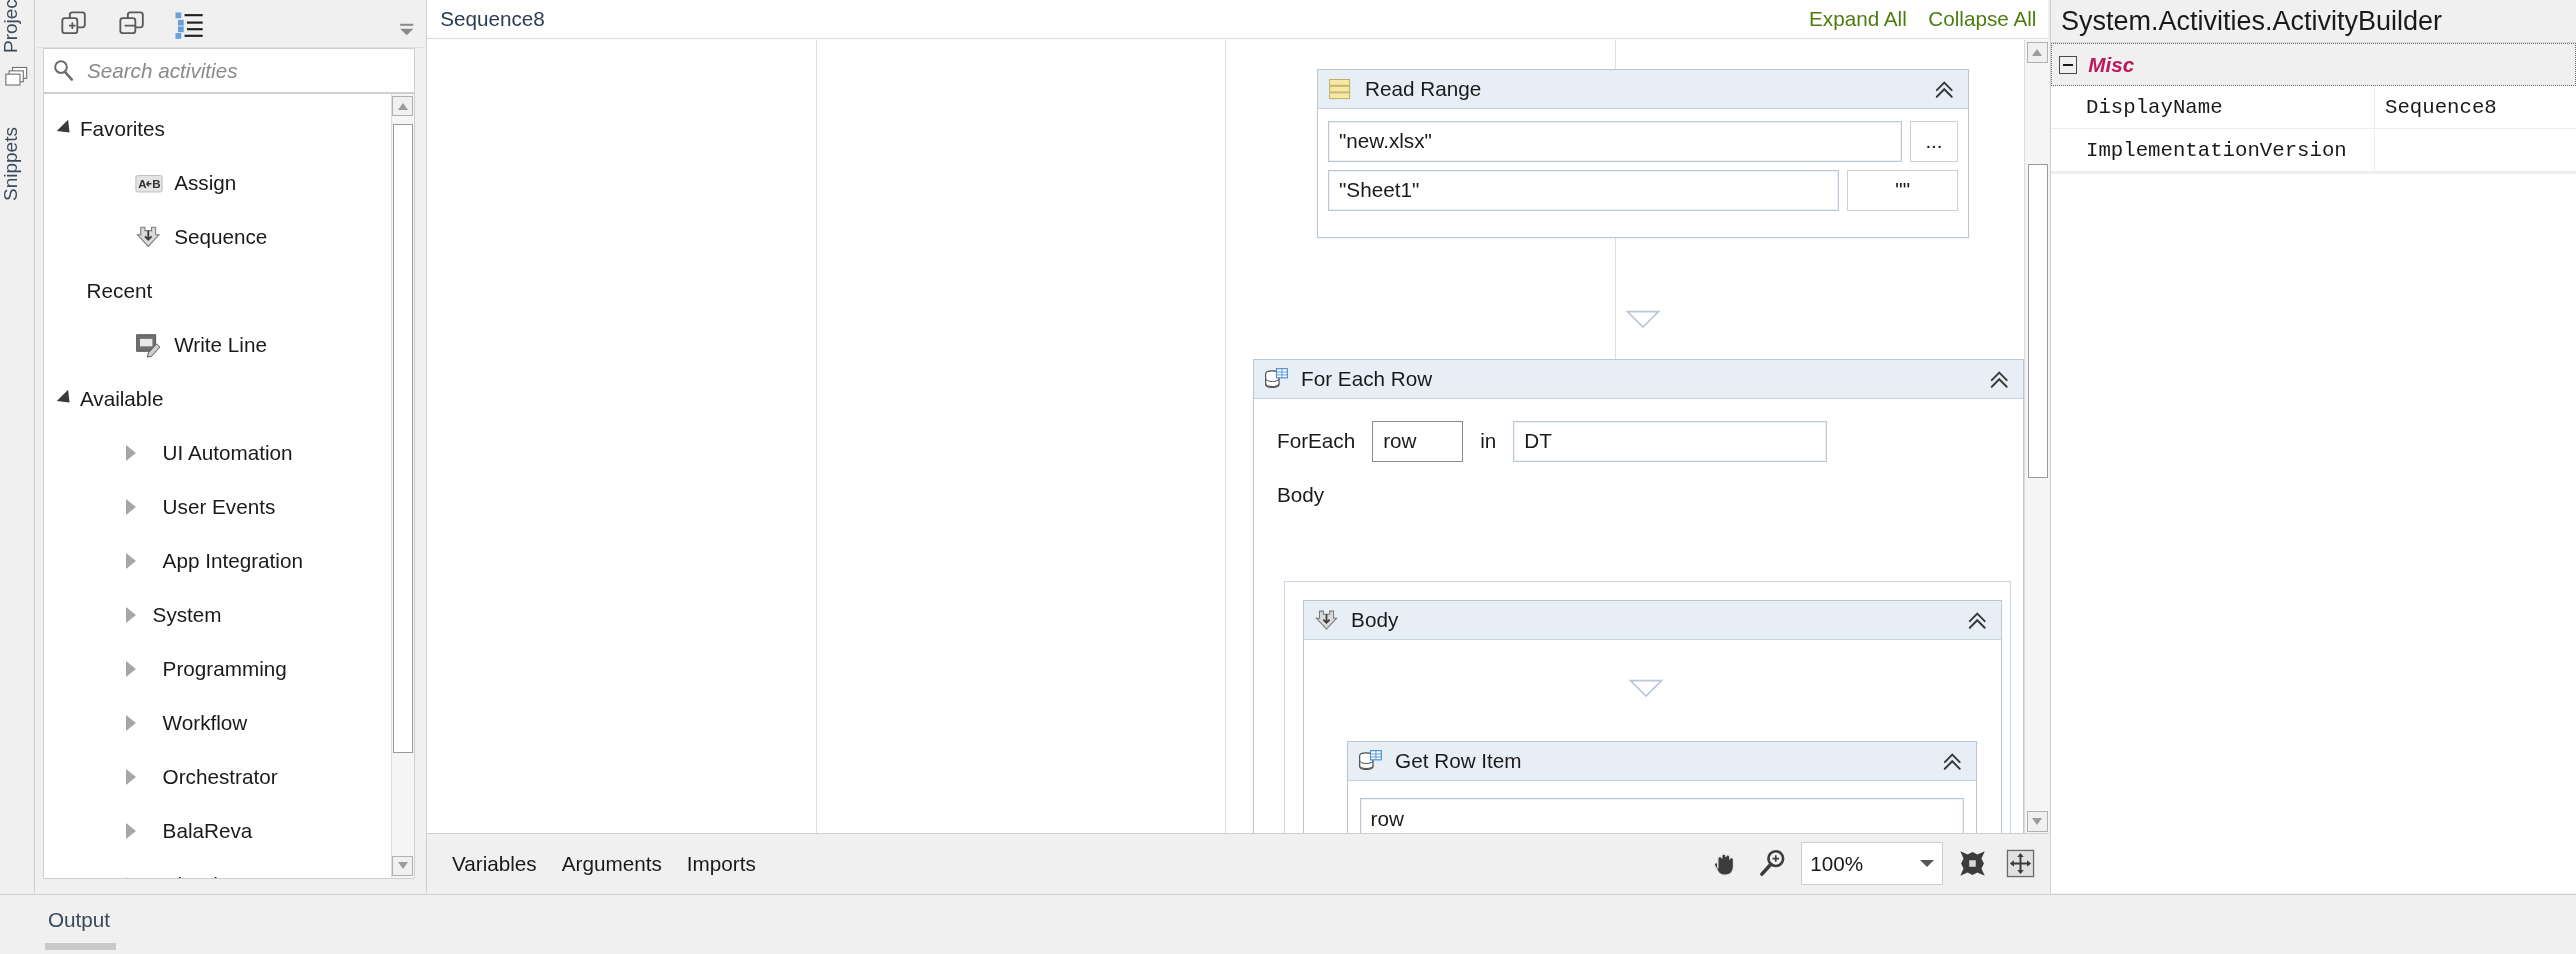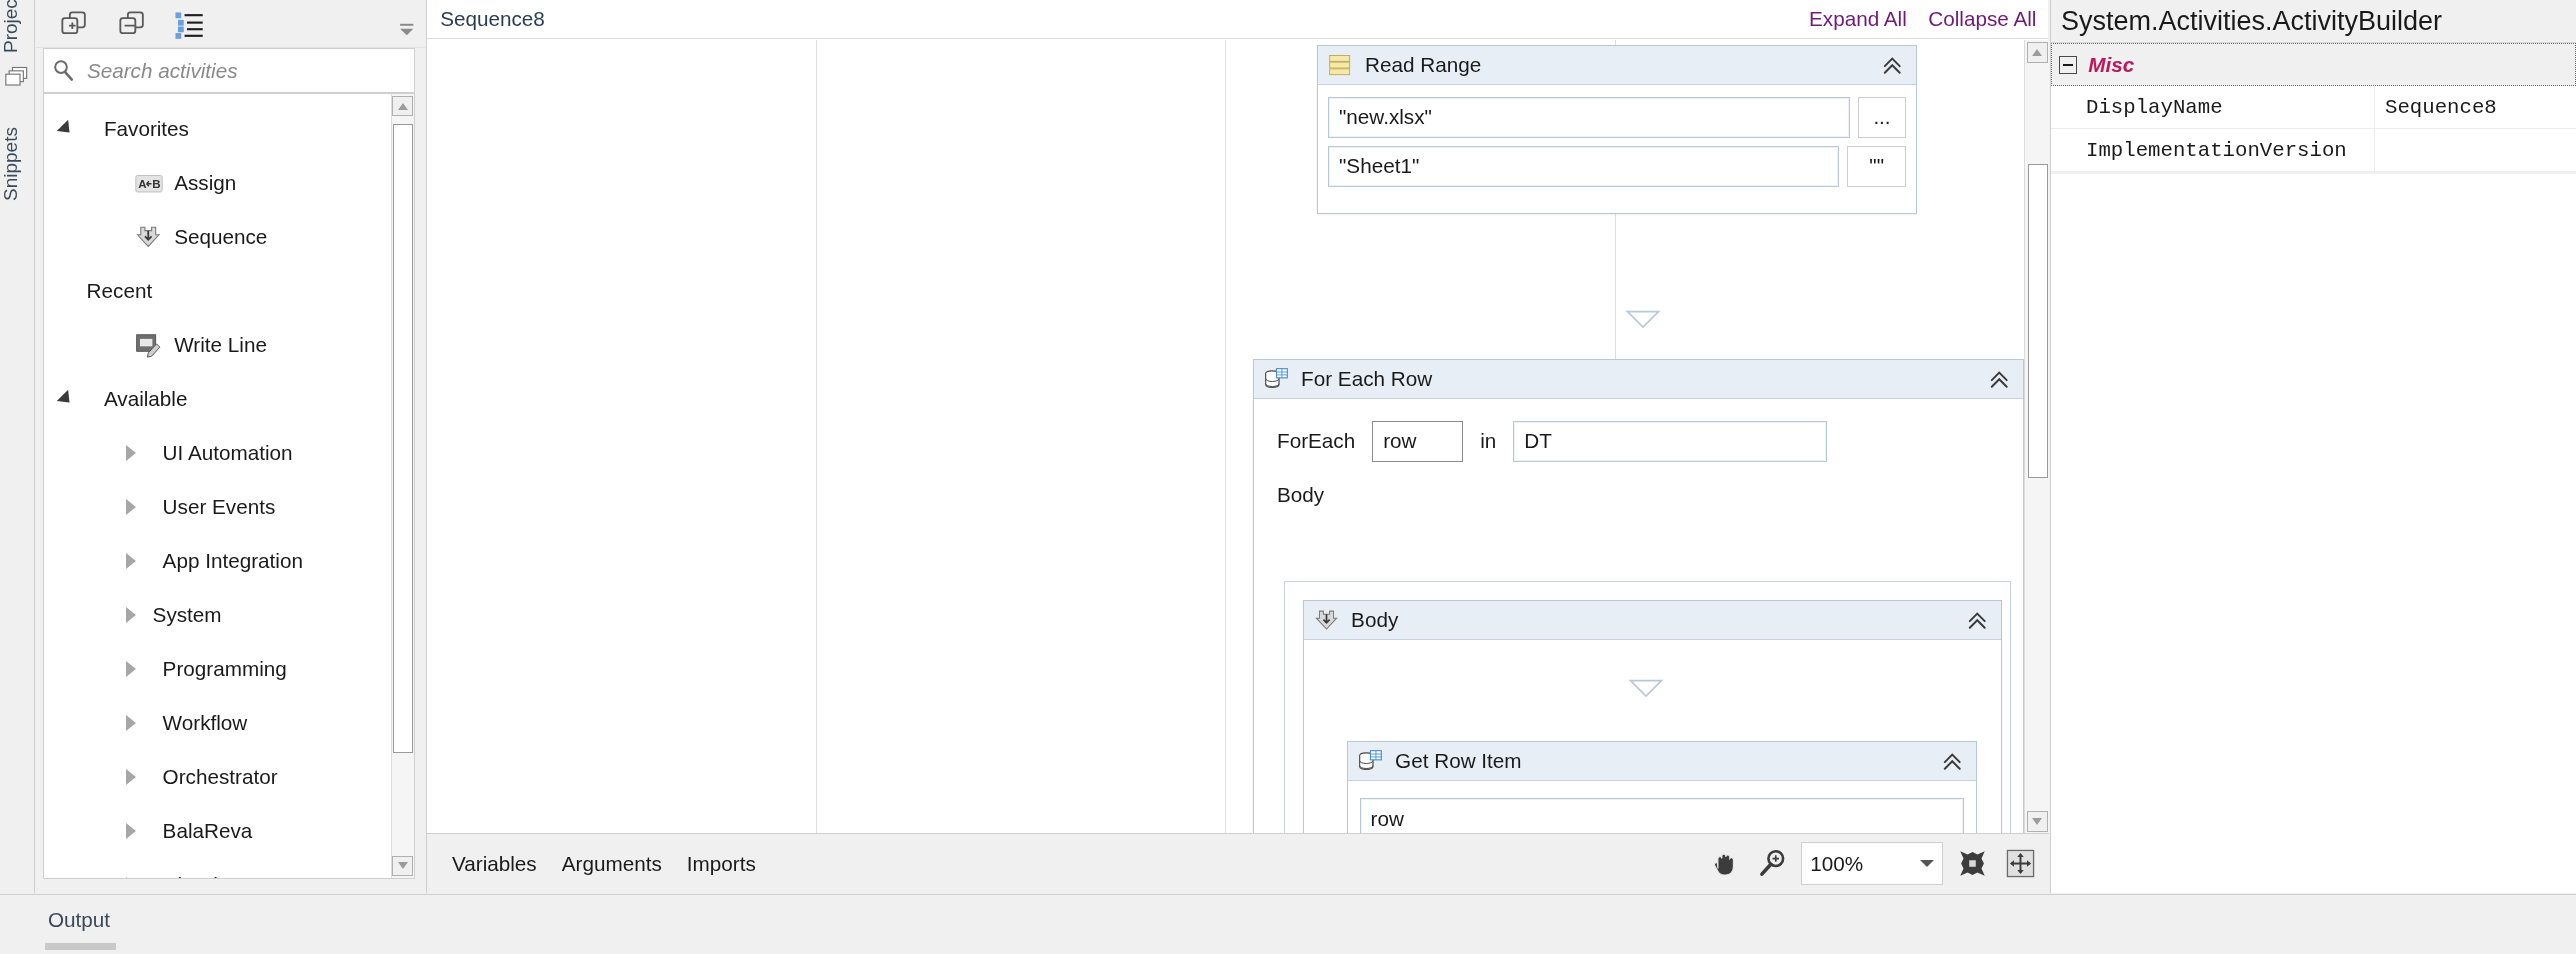--- a/index.html
+++ b/index.html
@@ -107,21 +107,21 @@
   }
   .tree-row {
     display: flex; align-items: center;
     height: 54px;
     padding-left: 8.3px;
     cursor: pointer;
     font-size: 20.7px;
     color: #1a1a1a;
   }
   .tree-row.lvl0 { padding-left: 43px; }
-  .tree-row.lvl0-arrow { padding-left: 8.3px; gap: 24px; }
+  .tree-row.lvl0-arrow { padding-left: 8.3px; }
   .tree-row.lvl1 { padding-left: 91px; }
   .tree-row.pkg { padding-left: 73px; }
   .tw {
     width: 28px; flex: 0 0 28px;
     display: flex; align-items: center; justify-content: center;
   }
   .tri-hollow {
     width: 0; height: 0;
     border-left: 10.8px solid #a6a6a6;
     border-top: 8.3px solid transparent;
@@ -185,21 +185,21 @@
   .breadcrumb {
     margin-left: 13.2px;
     font-size: 20.7px;
     color: #2b3d55;
     cursor: pointer;
   }
   .hdr-links {
     margin-left: auto; margin-right: 11.6px;
     display: flex; gap: 21.5px;
   }
-  .hdr-link { font-size: 20.7px; color: #701a75; cursor: pointer; }
+  .hdr-link { font-size: 20.7px; color: #4d7c0f; cursor: pointer; }
 
   .canvas {
     position: absolute; left: 0; top: 40px;
     width: 1622px; height: 794px;
     background: #ffffff;
     overflow: hidden;
   }
   .canvas-inner {
     position: absolute; left: 0; top: 0;
     width: 1588px; height: 100%;
@@ -606,21 +606,21 @@
       </span>
     </div>
 
     <div class="canvas">
       <div class="canvas-inner">
 
         <div class="seq-guide" style="left:389px;"></div>
         <div class="seq-guide" style="left:798px;"></div>
         <div class="seq-guide" style="left:1188px;"></div>
 
-        <div class="card" style="left:890px; top:5px; width:600px; height:169px;">
+        <div class="card" style="left:890px; top:29px; width:652px; height:169px;">
           <div class="card-head">
             <span class="card-icon">
               <svg width="25" height="25" viewBox="0 0 30 30">
                 <rect x="2" y="3" width="24" height="7" fill="#f6e9a8" stroke="#b9a348"></rect>
                 <rect x="2" y="11" width="24" height="7" fill="#f6e9a8" stroke="#b9a348"></rect>
                 <rect x="2" y="19" width="24" height="7" fill="#f6e9a8" stroke="#b9a348"></rect>
               </svg>
             </span>
             <span class="card-title">Read Range</span>
             <span class="chev">

